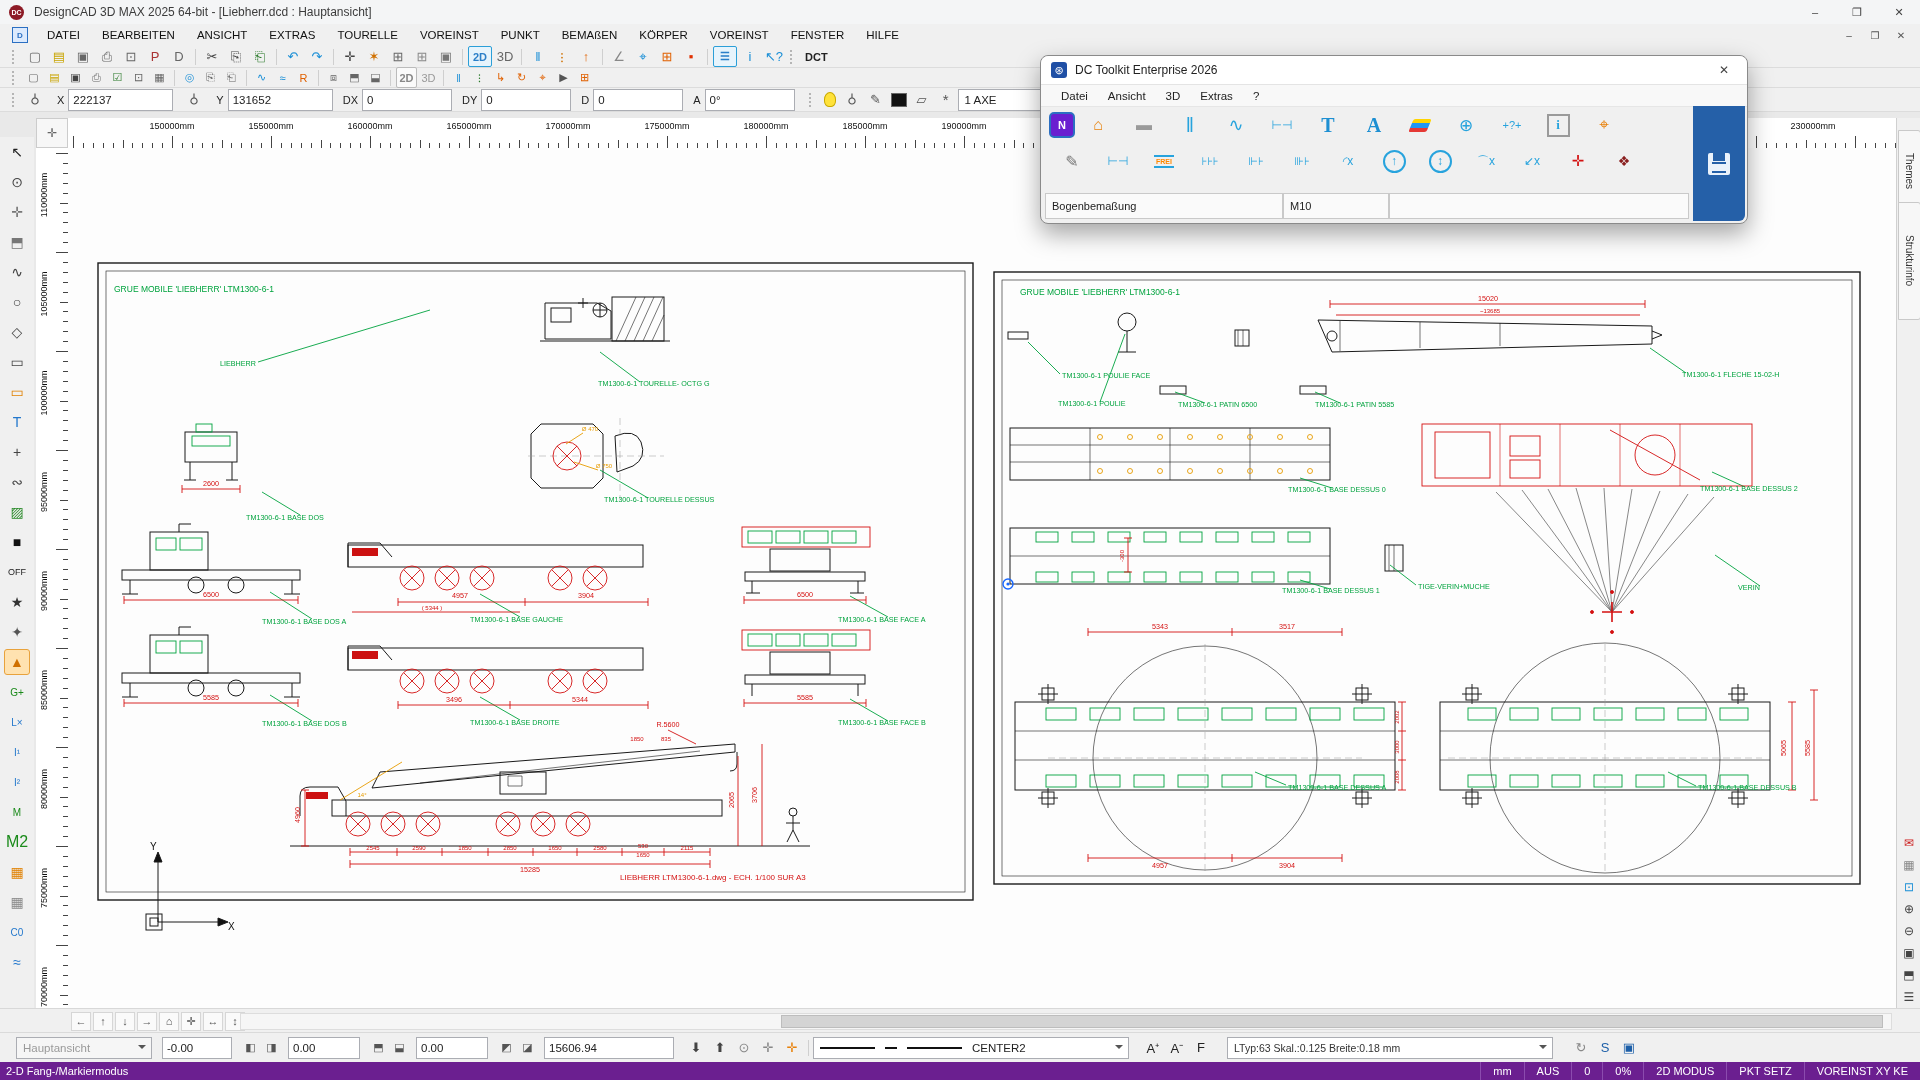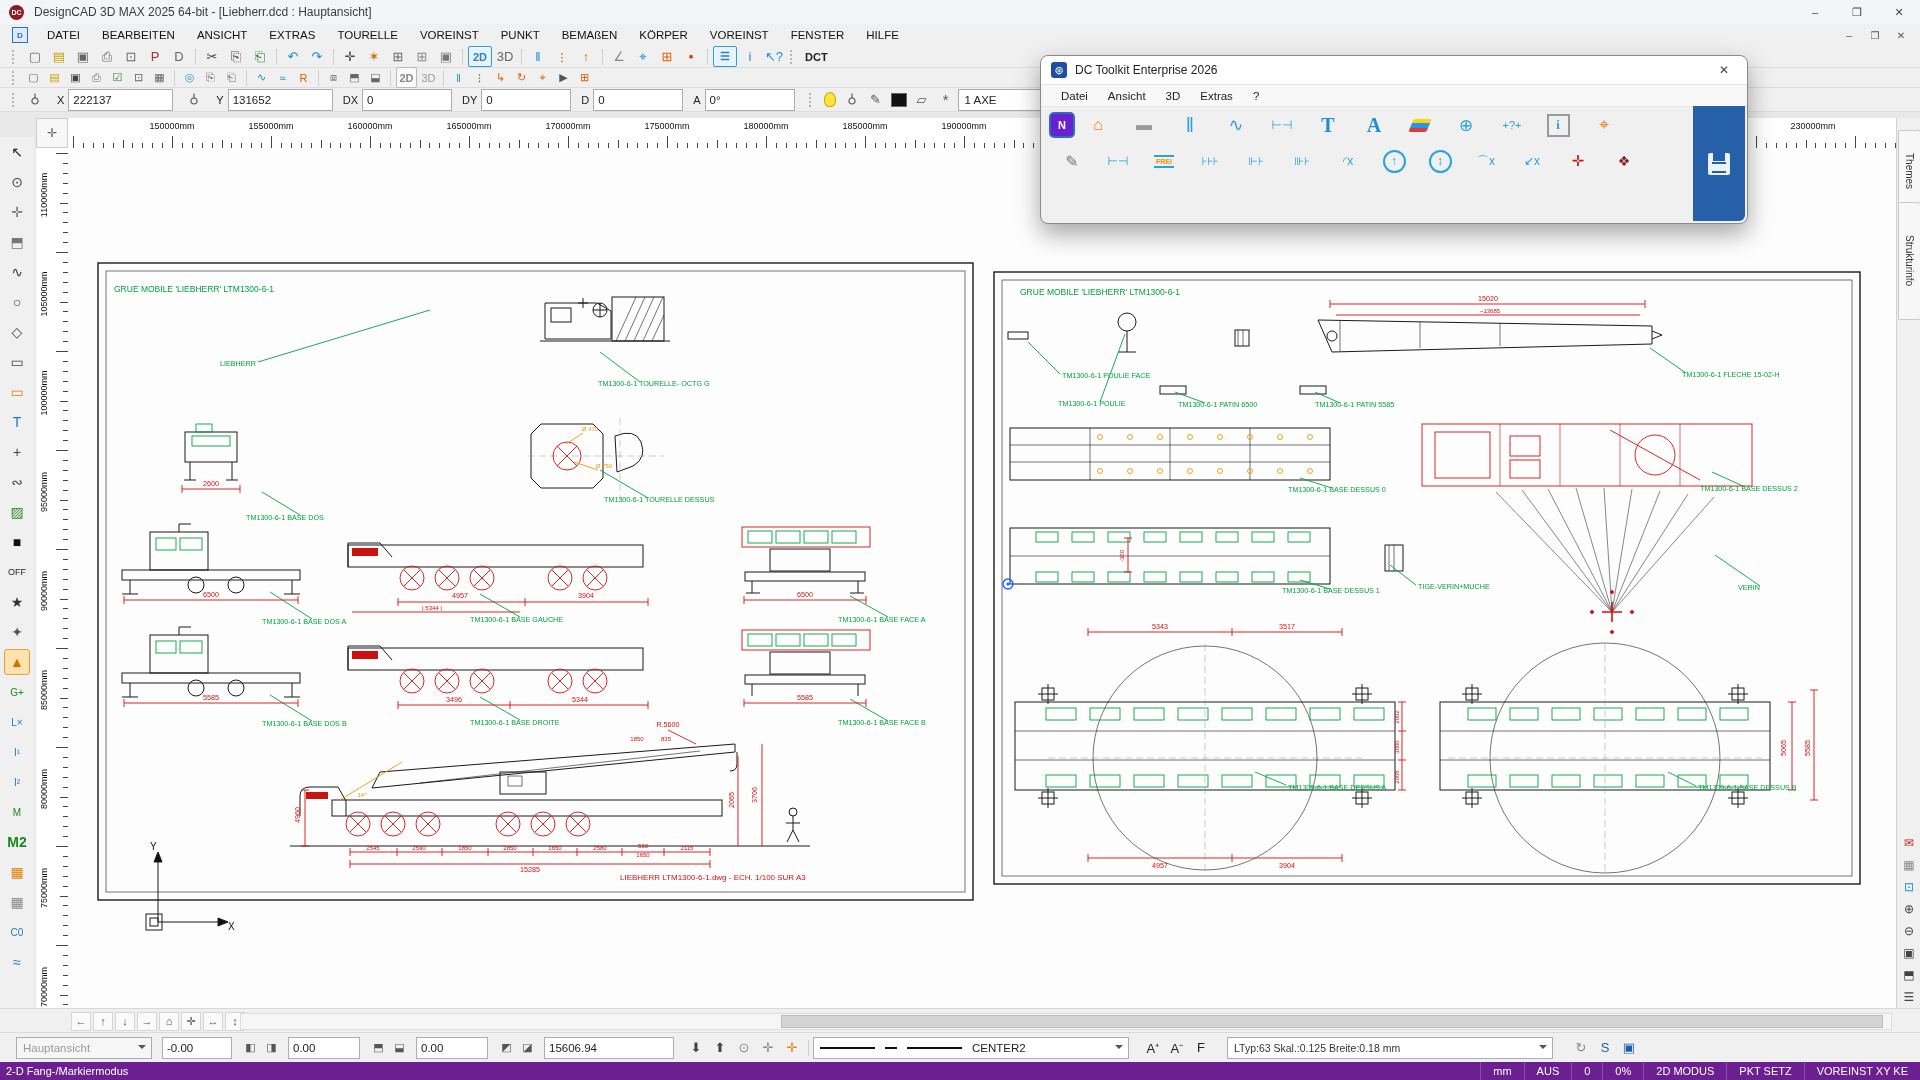--- a/index.html
+++ b/index.html
@@ -554,21 +554,21 @@
     <span class="ltico" style="color: rgb(17, 17, 17);">■</span>
     <span class="ltico" style="color: rgb(34, 34, 34); font-size: 9px;">OFF</span>
     <span class="ltico" style="color: rgb(51, 51, 51);">★</span>
     <span class="ltico" style="color: rgb(85, 85, 85);">✦</span>
     <span class="ltico sel" style="color: rgb(208, 112, 0);">▲</span>
     <span class="ltico" style="color: rgb(26, 138, 26); font-size: 10px;">G+</span>
     <span class="ltico" style="color: rgb(34, 119, 204); font-size: 10px;">L×</span>
     <span class="ltico" style="color: rgb(34, 119, 204); font-size: 10px;">I¹</span>
     <span class="ltico" style="color: rgb(34, 119, 204); font-size: 10px;">I²</span>
     <span class="ltico" style="color: rgb(26, 138, 26); font-size: 10px;">M</span>
-    <span class="ltico" style="color: rgb(26, 138, 26); font-size: 14px; font-weight: bold;">M2</span>
+    <span class="ltico" style="color: rgb(26, 138, 26); font-size: 16px;">M2</span>
     <span class="ltico" style="color: rgb(224, 128, 0);">▦</span>
     <span class="ltico" style="color: rgb(136, 136, 136);">▦</span>
     <span class="ltico" style="color: rgb(34, 119, 204); font-size: 10px;">C0</span>
     <span class="ltico" style="color: rgb(34, 119, 204);">≈</span>
   </div>
 
 <div id="canvas" class="abs">
 <svg width="1828" height="860" viewBox="68 148 1828 860" xmlns="http://www.w3.org/2000/svg">
   <defs>
     <g id="wh">
@@ -1014,16 +1014,21 @@
         <span class="in circ">↑</span>
       </span>
       <span class="dico">
         <span class="in circ">↕</span>
       </span>
       <span class="dico" style="font-size: 12px;">⌒x</span>
       <span class="dico" style="font-size: 12px;">↙x</span>
       <span class="dico" style="color: rgb(212, 17, 17); font-size: 15px;">✛</span>
       <span class="dico" style="color: rgb(138, 31, 31); font-size: 14px;">❖</span>
     </div>
+  <div id="dct-status">
+    <span class="dcell" id="dcell1">Bogenbemaßung</span>
+    <span class="dcell" id="dcell2">M10</span>
+    <span class="dcell" id="dcell3"></span>
+  </div>
   <div id="dct-panel">
       <div id="dct-floppy"></div>
     </div>
 </div>
 
 </body></html>

